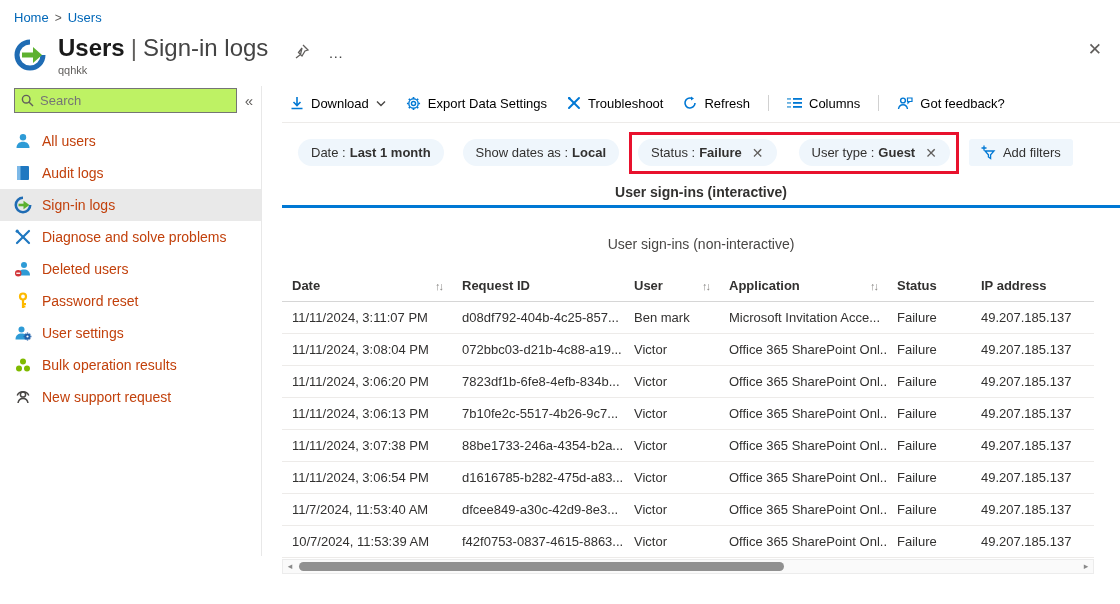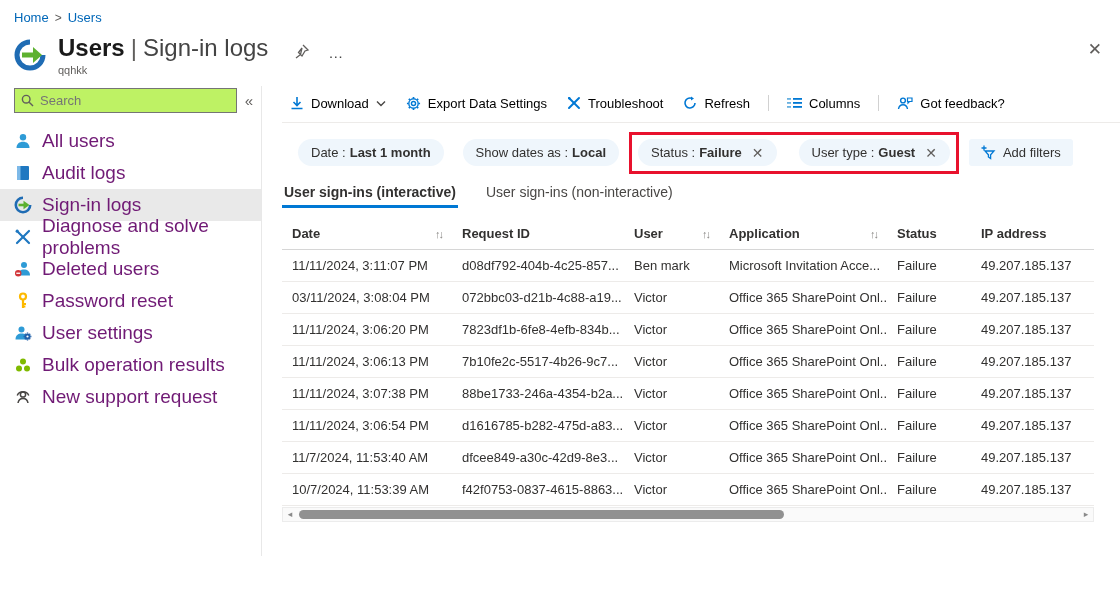--- a/index.html
+++ b/index.html
@@ -31,40 +31,40 @@
   .search-row { display:flex; align-items:center; padding:2px 8px 0 14px; }
   .search-box { flex:1; display:flex; align-items:center; border:1px solid #757575; height:25px; padding:0 6px; background:#bef264; }
   .search-box svg { flex:0 0 auto; margin-right:6px; }
   .search-box input { border:none; outline:none; width:100%; font-size:13px; font-family:"Liberation Sans",sans-serif; color:#323130; background:transparent; }
   .collapse-btn { background:none; border:none; font-size:15px; color:#605e5c; cursor:pointer; margin-left:8px; }
 
   .nav-list { margin-top:12px; }
   .nav-item { display:flex; align-items:center; height:32px; padding-left:14px; cursor:pointer; }
   .nav-item.selected { background:#e9e9e9; }
   .nav-item .nav-icon { width:18px; height:18px; margin-right:10px; flex:0 0 auto; }
-  .nav-item .nav-label { font-size:19px; color:#701a75; }
+  .nav-item .nav-label { font-size:14px; color:#c2410c; }
 
   
   .main { flex:1; padding-left:20px; position:relative; }
   .toolbar { display:flex; align-items:center; height:34px; gap:4px; }
   .tb-btn { display:inline-flex; align-items:center; gap:7px; padding:4px 8px; background:none; border:none; font-size:13px; font-family:"Liberation Sans",sans-serif; color:#000000; cursor:pointer; white-space:nowrap; }
   .tb-sep { width:1px; height:16px; background:#d1d1d1; margin:0 6px; }
   .toolbar-divider { height:1px; background:#edebe9; margin-top:2px; }
 
   
   .filter-row { display:flex; align-items:center; margin:16px 0 0 16px; gap:19px; }
   .pill { display:inline-flex; align-items:center; background:#eff6fc; border-radius:14px; height:27px; padding:0 13px; font-size:13px; color:#323130; cursor:pointer; white-space:nowrap;text-align:center; }
   .pill b { margin-left:4px; }
   .pill .pill-x { margin-left:10px; color:#605e5c; font-size:14px; cursor:pointer; }
   .annotated-pills { position:relative; display:flex; gap:22px; }
   .annotation-box { position:absolute; left:-9px; right:-9px; top:-7px; bottom:-8px; border:3px solid #e8112d; pointer-events:none; }
   .add-filters { display:inline-flex; align-items:center; gap:7px; background:#eff6fc; border:none; border-radius:3px; height:27px; padding:0 12px; font-size:13px; color:#323130; cursor:pointer; }
 
   
-  .tabs-row { display:flex; gap:26px; margin:16px 0 0 0; }
+  .tabs-row { display:flex; gap:26px; margin:16px 0 0 0;flex-direction:column; }
   .tab { background:none; border:none; font-family:"Liberation Sans",sans-serif; font-size:14px; padding:2px 2px 8px 2px; cursor:pointer; color:#484644; position:relative; }
   .tab.active { font-weight:bold; color:#323130; }
   .tab.active::after { content:""; position:absolute; left:0; right:0; bottom:0; height:3px; background:#0078d4; }
 
   
   .table-wrap { margin-top:12px; width:812px; }
   table { border-collapse:collapse; table-layout:fixed; width:812px; }
   col.c-date{width:170px;} col.c-req{width:172px;} col.c-user{width:95px;} col.c-app{width:168px;} col.c-status{width:84px;} col.c-ip{width:123px;}
   th { text-align:left; font-size:13px; font-weight:bold; color:#323130; padding:6px 10px 8px 10px; border-bottom:1px solid #d6d6d6; }
   th .th-inner { display:flex; align-items:center; justify-content:space-between; }
@@ -351,21 +351,21 @@
   <tr>
     <td>11/11/2024, 3:11:07 PM</td>
     <td>d08df792-404b-4c25-857...</td>
     <td>Ben mark</td>
     <td>Microsoft Invitation Acce...</td>
     <td>Failure</td>
     <td>49.207.185.137</td>
   </tr>
 
   <tr>
-    <td>03/11/2024, 3:08:04 PM</td>
+    <td>11/11/2024, 3:08:04 PM</td>
     <td>072bbc03-d21b-4c88-a19...</td>
     <td>Victor</td>
     <td>Office 365 SharePoint Onl...</td>
     <td>Failure</td>
     <td>49.207.185.137</td>
   </tr>
 
   <tr>
     <td>11/11/2024, 3:06:20 PM</td>
     <td>7823df1b-6fe8-4efb-834b...</td>

